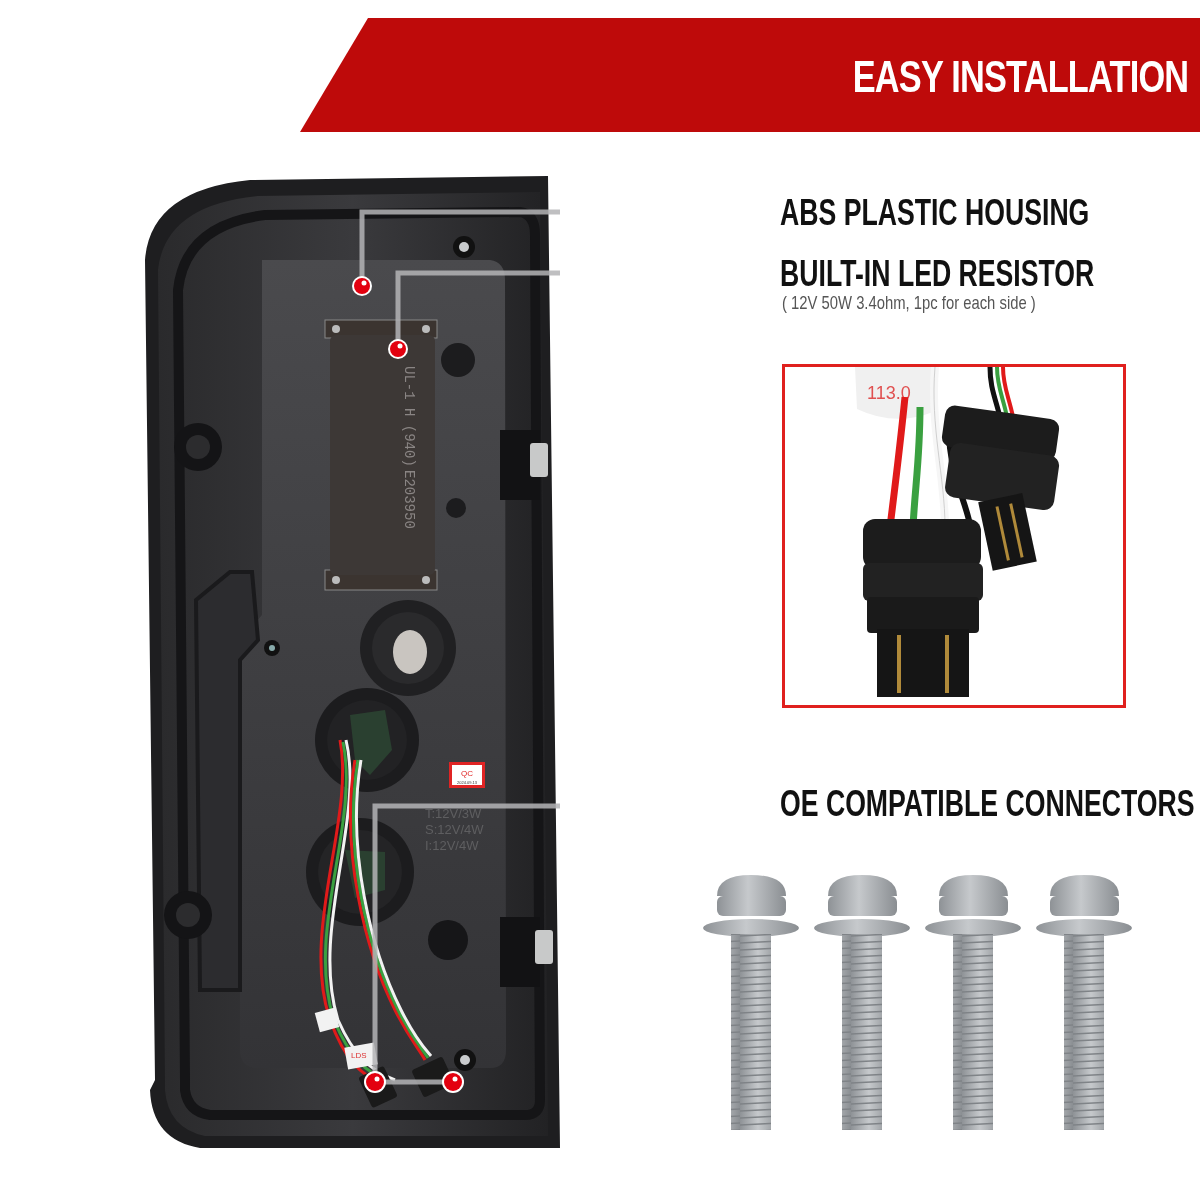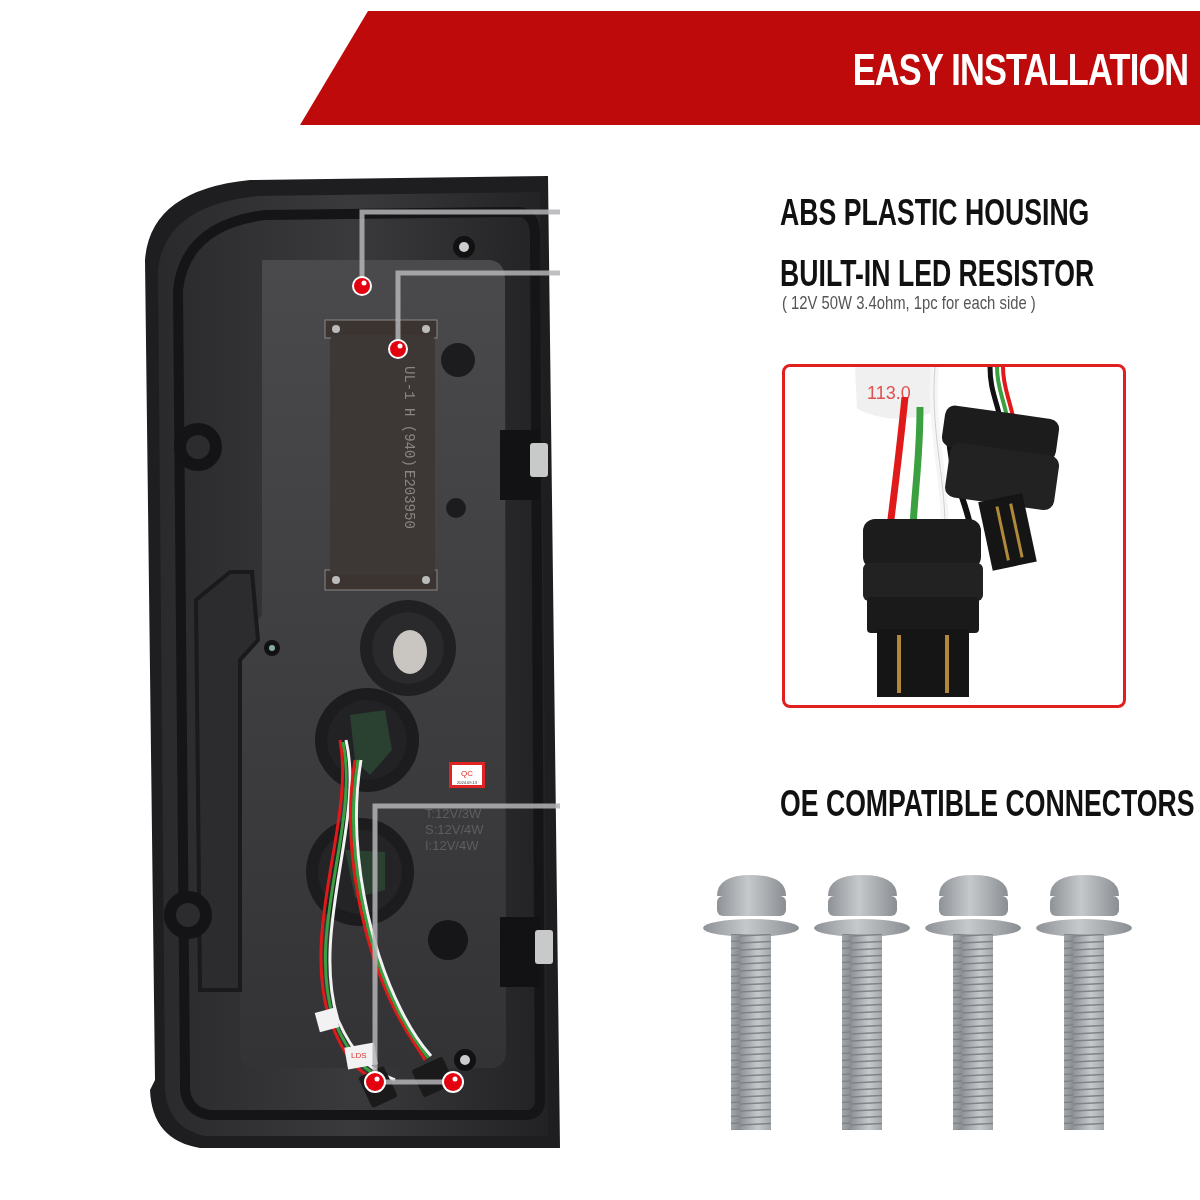--- a/index.html
+++ b/index.html
@@ -1,32 +1,32 @@
 <!DOCTYPE html>
 <html><head>
 <meta charset="utf-8">
 <style>
   html, body { margin:0; padding:0; }
   body { width:1200px; height:1200px; background:#ffffff; position:relative; overflow:hidden; font-family:"Liberation Sans", sans-serif; }
   .abs { position:absolute; }
 
   
-  .banner { left:300px; top:11px; width:900px; height:114px; }
+  .banner { left:300px; top:18px; width:900px; height:114px; }
   .banner svg { display:block; }
   .banner-title { position:absolute; right:12px; top:34px; color:#fff; font-family:"Liberation Sans", sans-serif; font-weight:bold; font-size:44px; letter-spacing:-1px; transform:scaleX(0.78); transform-origin:right center; white-space:nowrap; }
 
   
   .feat { color:#111; font-family:"Liberation Sans", sans-serif; font-weight:bold; white-space:nowrap; transform-origin:left center; }
   .feat-abs { left:780px; top:192px; font-size:36px; transform:scaleX(0.74); }
   .feat-res { left:780px; top:253px; font-size:36px; transform:scaleX(0.74); }
   .feat-sub { left:782px; top:292px; font-size:19px; font-weight:normal; color:#555; transform:scaleX(0.78); }
   .feat-oe  { left:780px; top:783px; font-size:36px; transform:scaleX(0.74); }
 
   
-  .inset { left:782px; top:364px; width:344px; height:344px; border:3px solid #e0201e; border-radius:8px; box-sizing:border-box; background:#fff; overflow:hidden;text-decoration:underline; }
+  .inset { left:782px; top:364px; width:344px; height:344px; border:3px solid #e0201e; border-radius:0; box-sizing:border-box; background:#fff; overflow:hidden;text-decoration:underline; }
 
   .lamp { left:0; top:0; width:1200px; height:1200px; }
   .screws { left:700px; top:860px; width:480px; height:300px; }
 </style>
 </head>
 <body>
 
 <svg class="abs lamp" viewBox="0 0 1200 1200" width="1200" height="1200">
   <defs>
     <linearGradient id="shellG" x1="0" x2="1" y1="0" y2="0">

